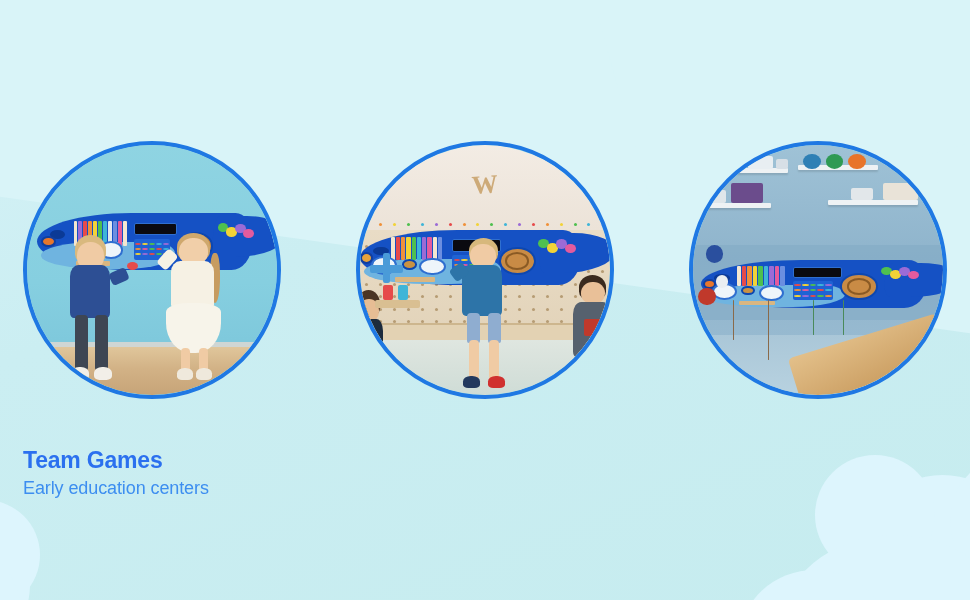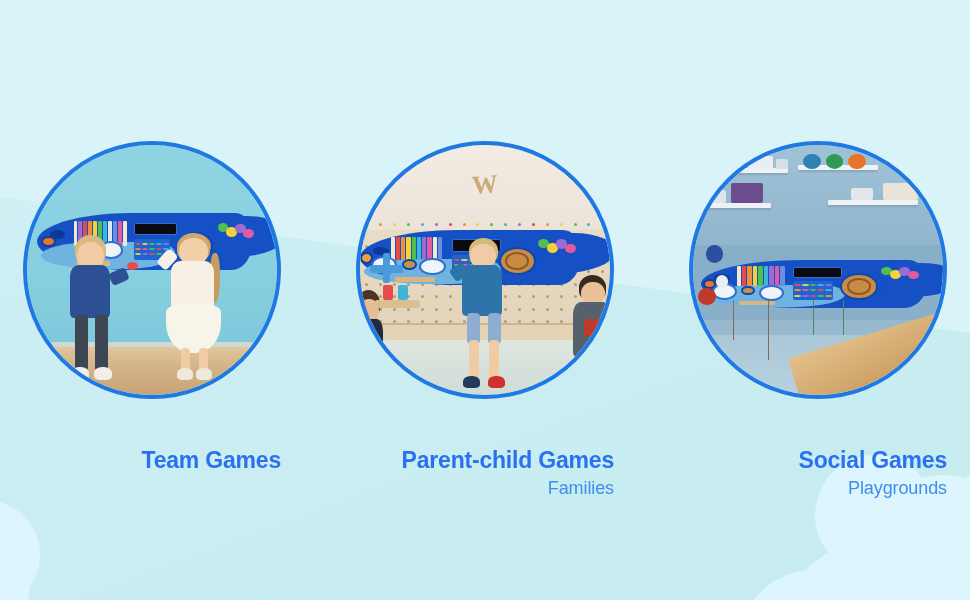--- a/index.html
+++ b/index.html
@@ -108,21 +108,21 @@
     position: relative;
     background: #9ad9e6;
   }
   .photo-inner {
     position: absolute;
     inset: 0;
     border-radius: 50%;
     overflow: hidden;
   }
 
-  .caption { margin-top: 48px; text-align: right; }
+  .caption { margin-top: 48px; text-align: left; }
   .caption-title {
     font-size: 23px;
     font-weight: 800;
     color: #2b70ef;
     letter-spacing: -0.2px;
     line-height: 1.15;
   }
   .caption-sub {
     margin-top: 5px;
     font-size: 18px;
@@ -333,20 +333,21 @@
             <div class="skirt" style="left:-2%; top:48%; width:100%; height:34%; background:#f7f4ea;"></div>
             <div class="leg" style="left:26%; top:78%; width:16%; height:17%; background:#f0cba4;"></div>
             <div class="leg" style="right:26%; top:78%; width:16%; height:17%; background:#f0cba4;"></div>
             <div class="shoe" style="left:18%; bottom:0; width:30%; height:8%; background:#efe9dc;"></div>
             <div class="shoe" style="right:18%; bottom:0; width:30%; height:8%; background:#efe9dc;"></div>
           </div>
         </div>
       </div>
       <div class="caption">
         <div class="caption-title">Team Games</div>
+        <div class="caption-sub">Early education centers</div>
       </div>
     </div>
 
     <div class="card">
       <div class="photo-circle">
         <div class="photo-inner">
           <div class="s2-upper"></div>
           <div class="s2-board"></div>
           <div class="s2-floor"></div>
           <div class="s2-letter">W</div>
@@ -616,24 +617,20 @@
             <div class="shelf-item" style="left:26%; top:46%; width:40%; height:18%; background:#c0392b; border-radius:2px;"></div>
           </div>
 
           <div class="shelf-item" style="left:6%; top:62%; width:18%; height:3%; background:#d9bf92;"></div>
           <div class="shelf-item" style="left:9%; top:56%; width:4%; height:6%; background:#e64b4b;"></div>
           <div class="shelf-item" style="left:15%; top:56%; width:4%; height:6%; background:#3fb5d8;"></div>
           <div class="shelf-item" style="left:4%; top:48%; width:13%; height:3%; background:#4a9bd8;"></div>
           <div class="shelf-item" style="left:9%; top:43%; width:3%; height:12%; background:#4a9bd8;"></div>
         </div>
       </div>
-      <div class="caption">
-        <div class="caption-title">Parent-child Games</div>
-        <div class="caption-sub">Families</div>
-      </div>
     </div>
 
     <div class="card">
       <div class="photo-circle">
         <div class="photo-inner">
           <div class="s3-wall"></div>
           <div class="s3-band"></div>
           <div class="s3-floor"></div>
 
           <div class="shelf" style="left:4%; top:9%; width:34%;"></div>
@@ -709,20 +706,16 @@
           <div class="shelf-item" style="left:60%; top:62%; width:1px; height:14%; background:#4a8a5a;"></div>
 
           <div class="shelf-item" style="left:5%; top:40%; width:7%; height:7%; background:#2a4f9e; border-radius:50%;"></div>
           <div class="shelf-item" style="left:2%; top:57%; width:7%; height:7%; background:#c0392b; border-radius:50%;"></div>
           <div class="shelf-item" style="left:9%; top:52%; width:5%; height:5%; background:#e9eef2; border-radius:50%;"></div>
 
           <div class="slide"></div>
           <div class="slide-rail"></div>
         </div>
       </div>
-      <div class="caption">
-        <div class="caption-title">Social Games</div>
-        <div class="caption-sub">Playgrounds</div>
-      </div>
     </div>
 
   </div>
 </div>
 
 </body></html>

